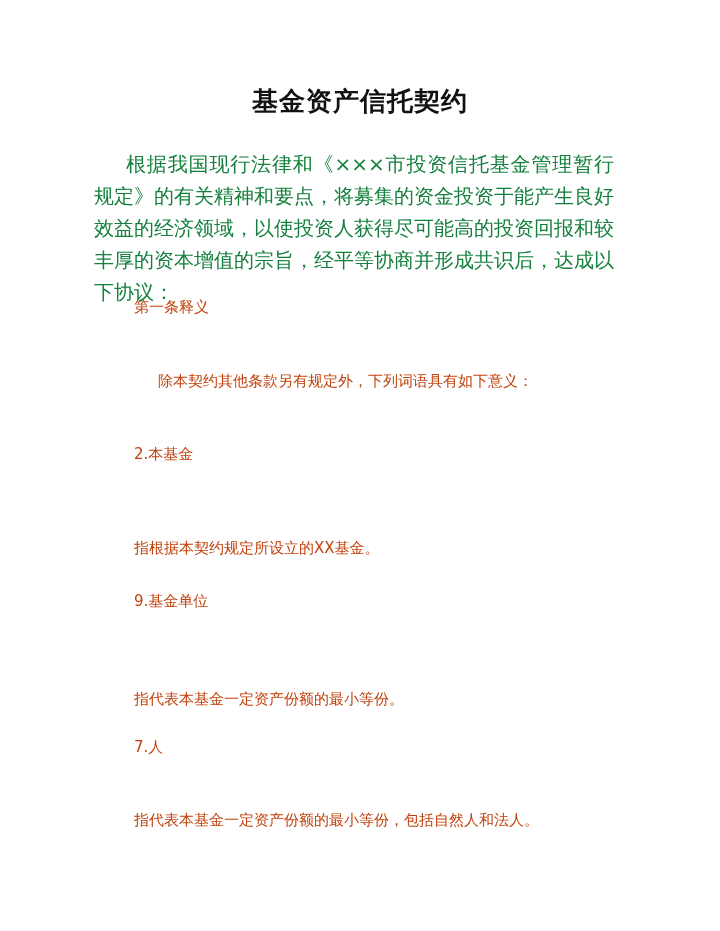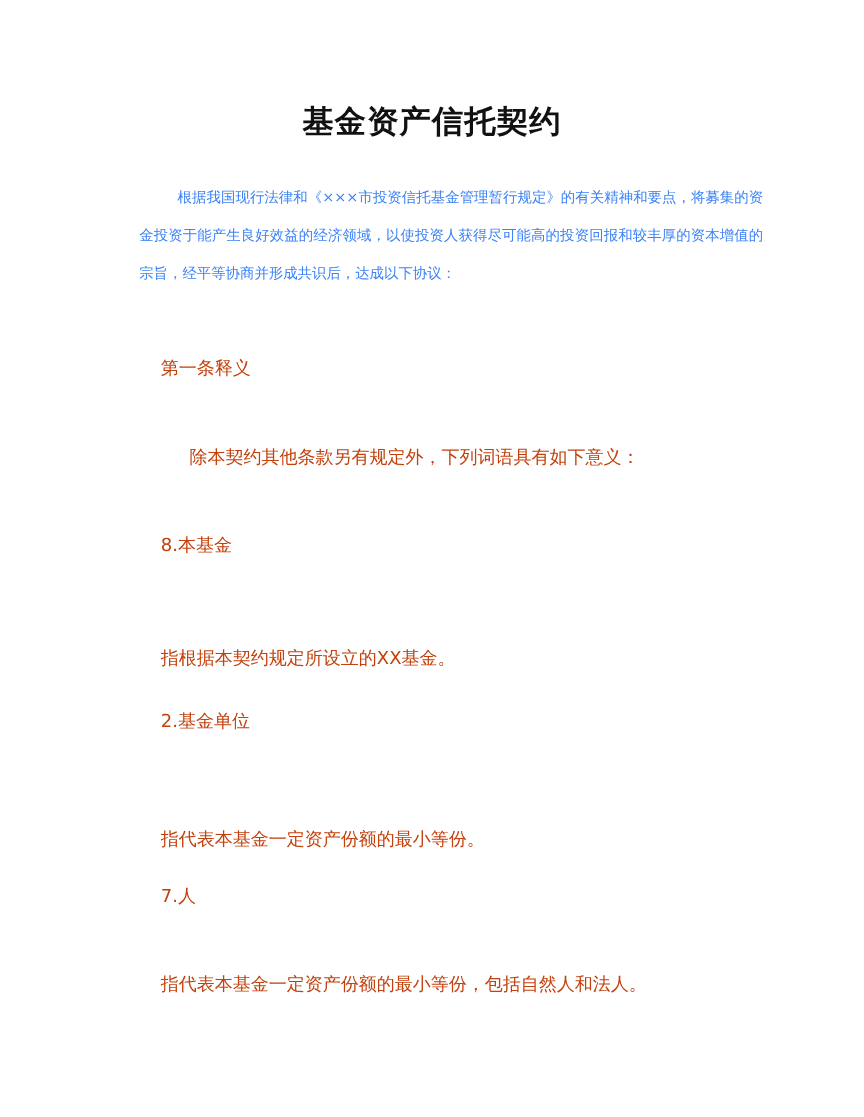--- a/index.html
+++ b/index.html
@@ -1,37 +1,37 @@
 <!DOCTYPE html>
 <html><head>
 <meta charset="utf-8">
 <style>
   html, body { margin: 0; padding: 0; background: #ffffff; }
   body { width: 720px; height: 931px; position: relative; overflow: hidden;
          font-family: "DejaVu Sans", "Liberation Sans", sans-serif; color: #1a1a1a; }
   .page { position: absolute; left: 0; top: 0; width: 668px; height: 931px; }
   .title { position: absolute; left: 0; width: 720px; top: 84px; text-align: center;
            font-size: 26px; font-weight: bold; letter-spacing: 1px; color: #111; }
-  .para { position: absolute; left: 116px; width: 520px; font-size: 12px; line-height: 32px; color: #3b82f6; }
+  .para { position: absolute; left: 94px; width: 520px; font-size: 20px; line-height: 32px; color: #15803d; }
   .intro { top: 148px; text-indent: 32px; text-align: justify; }
   .line { position: absolute; left: 134px; font-size: 15px; color: #c2410c; white-space: nowrap; }
 </style>
 </head>
 <body>
 
 <div class="page">
   <div class="title">基金资产信托契约</div>
 
   <div class="para intro">根据我国现行法律和《×××市投资信托基金管理暂行规定》的有关精神和要点，将募集的资金投资于能产生良好效益的经济领域，以使投资人获得尽可能高的投资回报和较丰厚的资本增值的宗旨，经平等协商并形成共识后，达成以下协议：</div>
 
   <div class="line" style="top:298px;">第一条释义</div>
 
   <div class="line" style="top:372px;padding-left:24px;">除本契约其他条款另有规定外，下列词语具有如下意义：</div>
 
-  <div class="line" style="top:445px;">8.本基金</div>
+  <div class="line" style="top:445px;">2.本基金</div>
   <div class="line" style="top:539px;">指根据本契约规定所设立的XX基金。</div>
 
-  <div class="line" style="top:592px;">2.基金单位</div>
+  <div class="line" style="top:592px;">9.基金单位</div>
   <div class="line" style="top:665px;margin-top:25px;">指代表本基金一定资产份额的最小等份。</div>
 
   <div class="line" style="top:738px;">7.人</div>
   <div class="line" style="top:811px;">指代表本基金一定资产份额的最小等份，包括自然人和法人。</div>
 </div>
 
 </body></html>

